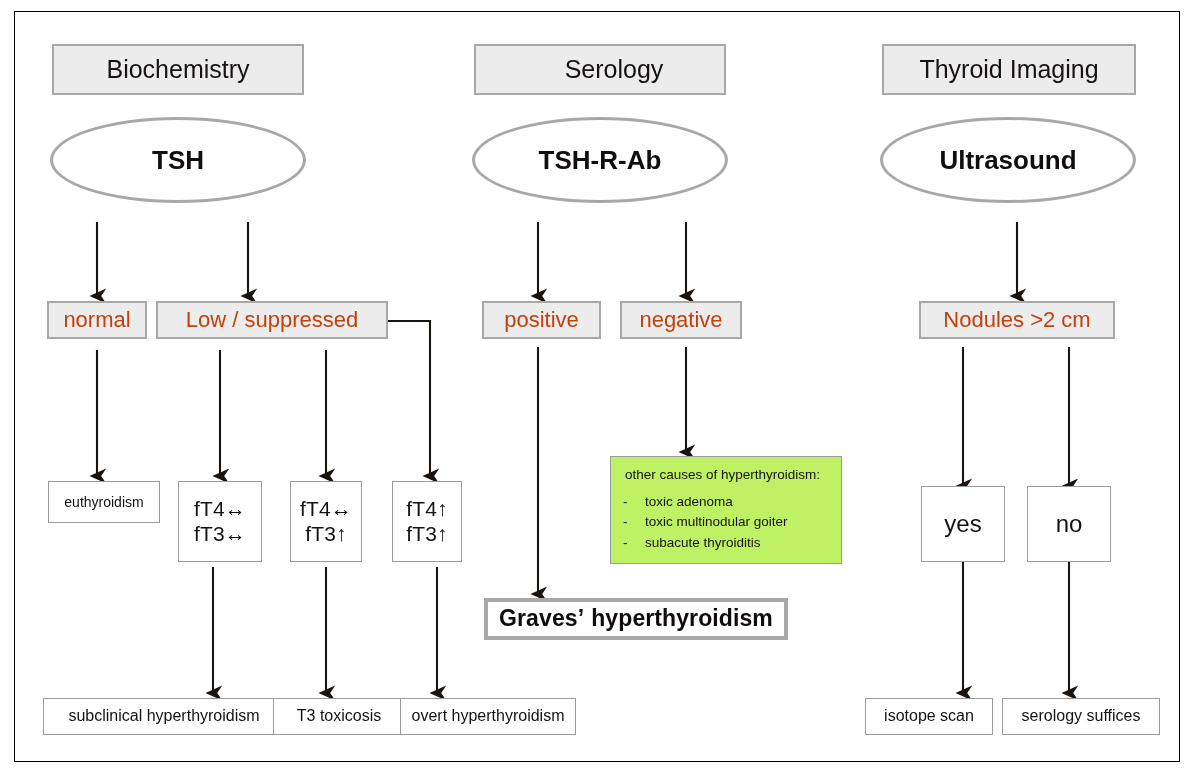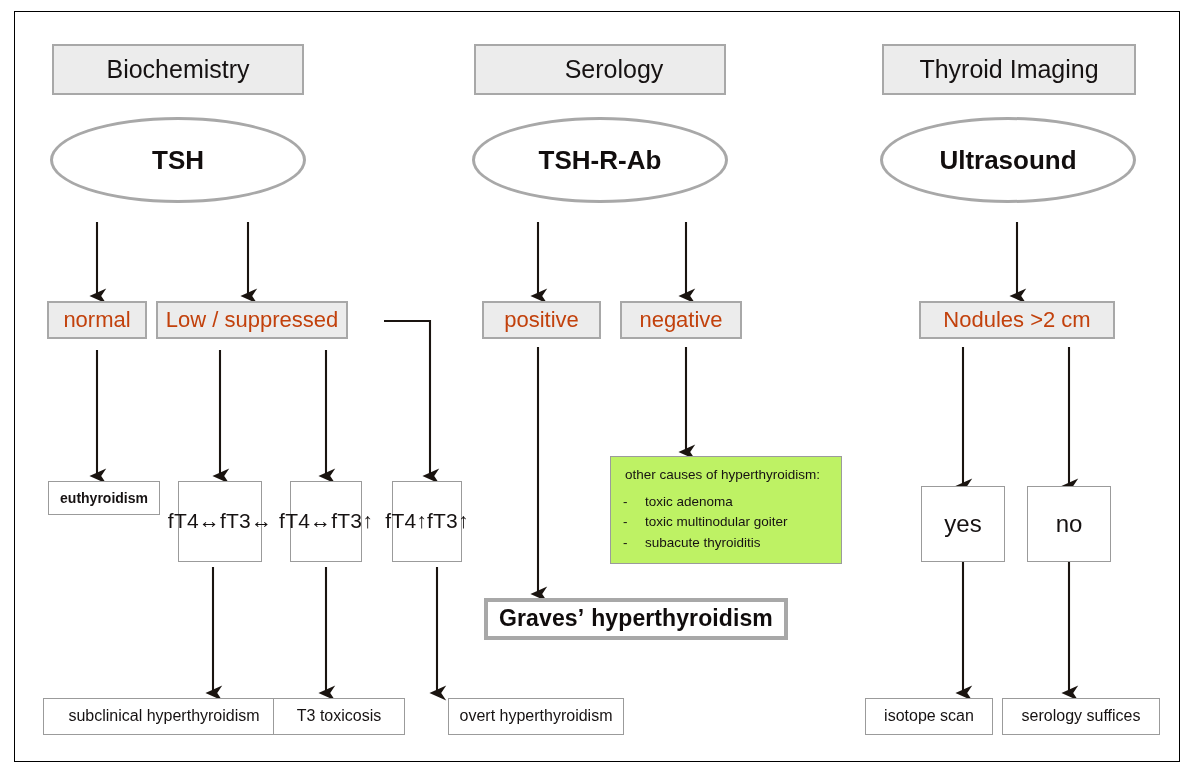--- a/index.html
+++ b/index.html
@@ -86,21 +86,21 @@
     border-radius:50%;
     background:#ffffff;
     display:flex;align-items:center;justify-content:center;
     font-weight:bold;
     font-size:26px;
     color:#120e0e;
   }
 
   
   .lab{
-    flex-direction:row;
+    flex-direction:column;
     font-size:21px;
     letter-spacing:.2px;
   }
   .lab span{display:block;}
 
   
   .causes{
     position:absolute;
     box-sizing:border-box;
     background:#bef264;
@@ -165,44 +165,44 @@
       <line x1="1069" y1="562" x2="1069" y2="693"></line>
     </g>
   </svg>
 
   <div class="node hdr" style="left:52px;top:44px;width:252px;height:51px;">Biochemistry</div>
 
   <div class="ellipse" style="left:50px;top:117px;width:256px;height:86px;">TSH</div>
 
   <div class="node mid" style="left:47px;top:301px;width:100px;height:38px;">normal</div>
 
-  <div class="node mid" style="left:156px;top:301px;width:192px;height:38px;">Low / suppressed</div>
-
-  <div class="node plain-sm" style="left:48px;top:481px;width:112px;height:34px;font-weight:bold;">euthyroidism</div>
+  <div class="node mid" style="left:156px;top:301px;width:232px;height:38px;">Low / suppressed</div>
+
+  <div class="node plain-sm" style="left:48px;top:481px;width:112px;height:42px;">euthyroidism</div>
 
   <div class="node plain lab" style="left:178px;top:481px;width:84px;height:81px;">
     <span>fT4↔</span>
     <span>fT3↔</span>
   </div>
 
   <div class="node plain lab" style="left:290px;top:481px;width:72px;height:81px;">
     <span>fT4↔</span>
     <span>fT3↑</span>
   </div>
 
   <div class="node plain lab" style="left:392px;top:481px;width:70px;height:81px;">
     <span>fT4↑</span>
     <span>fT3↑</span>
   </div>
 
   <div class="node plain-md" style="left:43px;top:698px;width:242px;height:37px;">subclinical hyperthyroidism</div>
 
   <div class="node plain-md" style="left:273px;top:698px;width:132px;height:37px;">T3 toxicosis</div>
 
-  <div class="node plain-md" style="left:400px;top:698px;width:176px;height:37px;margin-left:48px;">overt hyperthyroidism</div>
+  <div class="node plain-md" style="left:400px;top:698px;width:176px;height:37px;">overt hyperthyroidism</div>
 
   <div class="node hdr" style="left:474px;top:44px;width:252px;height:51px;padding-left:28px;">Serology</div>
 
   <div class="ellipse" style="left:472px;top:117px;width:256px;height:86px;">TSH-R-Ab</div>
 
   <div class="node mid" style="left:482px;top:301px;width:119px;height:38px;">positive</div>
 
   <div class="node mid" style="left:620px;top:301px;width:122px;height:38px;">negative</div>
 
   <div class="causes" style="left:610px;top:456px;width:232px;height:108px;">

